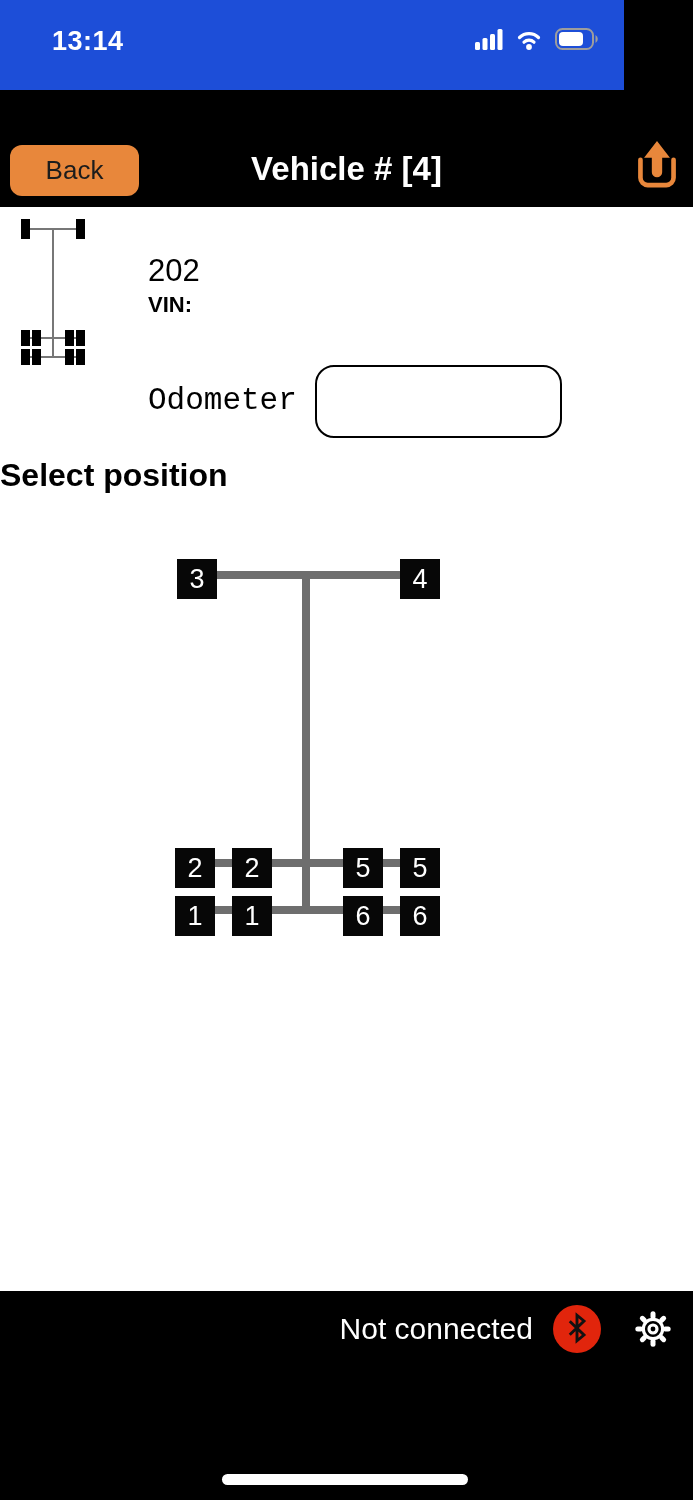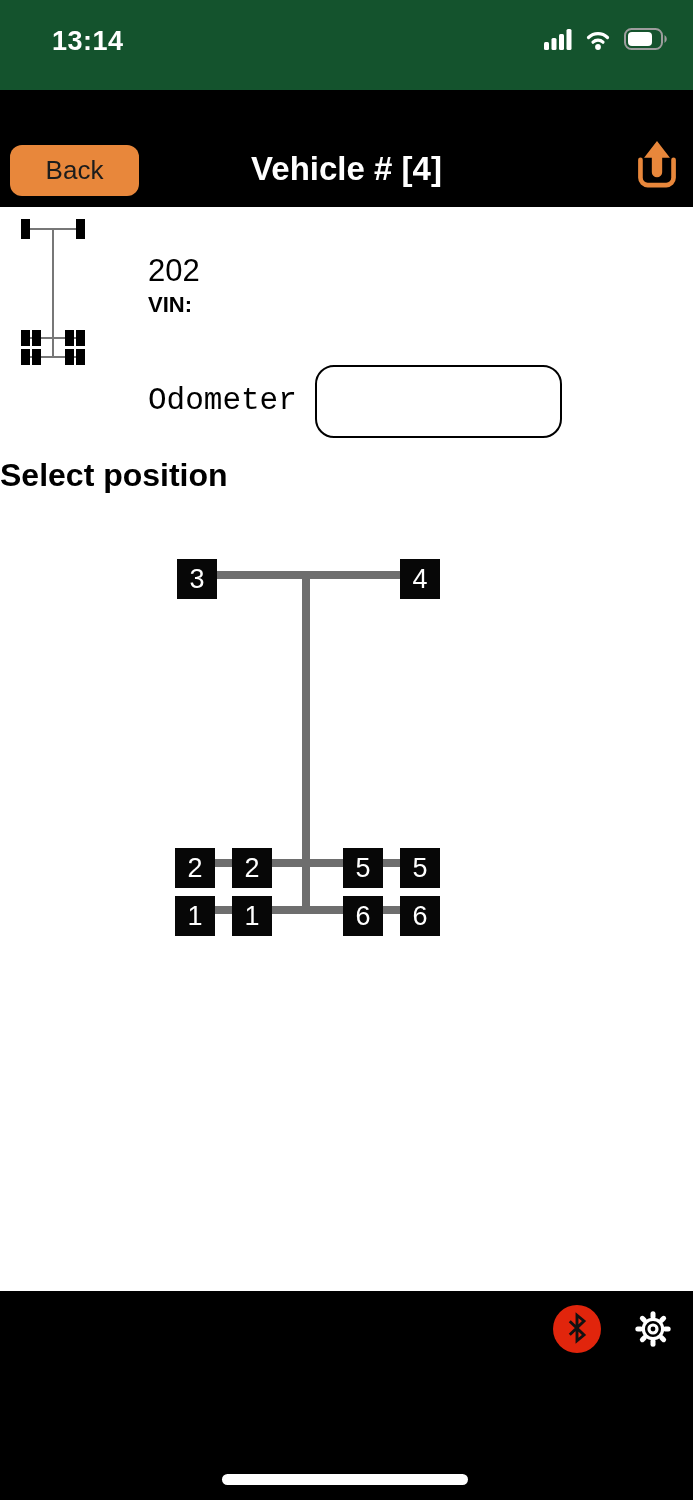--- a/index.html
+++ b/index.html
@@ -4,21 +4,21 @@
 <style>
   html,body{margin:0;padding:0;}
   body{
     width:693px;height:1500px;position:relative;background:#000;
     font-family:"Liberation Sans", sans-serif;overflow:hidden;
     -webkit-font-smoothing:antialiased;
   }
   .abs{position:absolute;}
 
   
-  .statusbar{left:0;top:0;width:693px;height:90px;background:#14532d;}
+  .statusbar{left:0;top:0;width:624px;height:90px;background:#1d4ed8;}
   .time{left:52px;top:26px;color:#fff;font-size:27px;font-weight:700;letter-spacing:.5px;}
   .sb-icons{right:24px;top:28px;display:flex;align-items:center;gap:11px;}
 
   
   .header{left:0;top:90px;width:693px;height:117px;background:#000;}
   .back-btn{
     left:10px;top:55px;width:129px;height:51px;background:var(--orange);
     border:none;border-radius:12px;color:#1c1c1c;font-size:26px;
     font-family:"Liberation Sans", sans-serif;cursor:pointer;
     display:flex;align-items:center;justify-content:center;
@@ -154,20 +154,21 @@
   <button class="abs pos-btn p5b">5</button>
   <button class="abs pos-btn p5a">5</button>
   <button class="abs pos-btn p1a">1</button>
   <button class="abs pos-btn p1b">1</button>
   <button class="abs pos-btn p6b">6</button>
   <button class="abs pos-btn p6a">6</button>
 </div>
 
 <div class="abs footer">
   <div class="abs footer-row">
+    <span class="not-connected">Not connected</span>
     <button class="bt-btn">
       <span>
         <svg width="30" height="34" viewBox="0 0 24 26">
           <path d="M6.2 7.6 L17.6 18.6 L12 23.2 V2.8 L17.6 7.4 L6.2 18.4" stroke="#111" stroke-width="2.3" fill="none"></path>
         </svg>
       </span>
     </button>
     <button class="gear-btn">
       <span>
         <svg width="40" height="40" viewBox="0 0 24 24">

